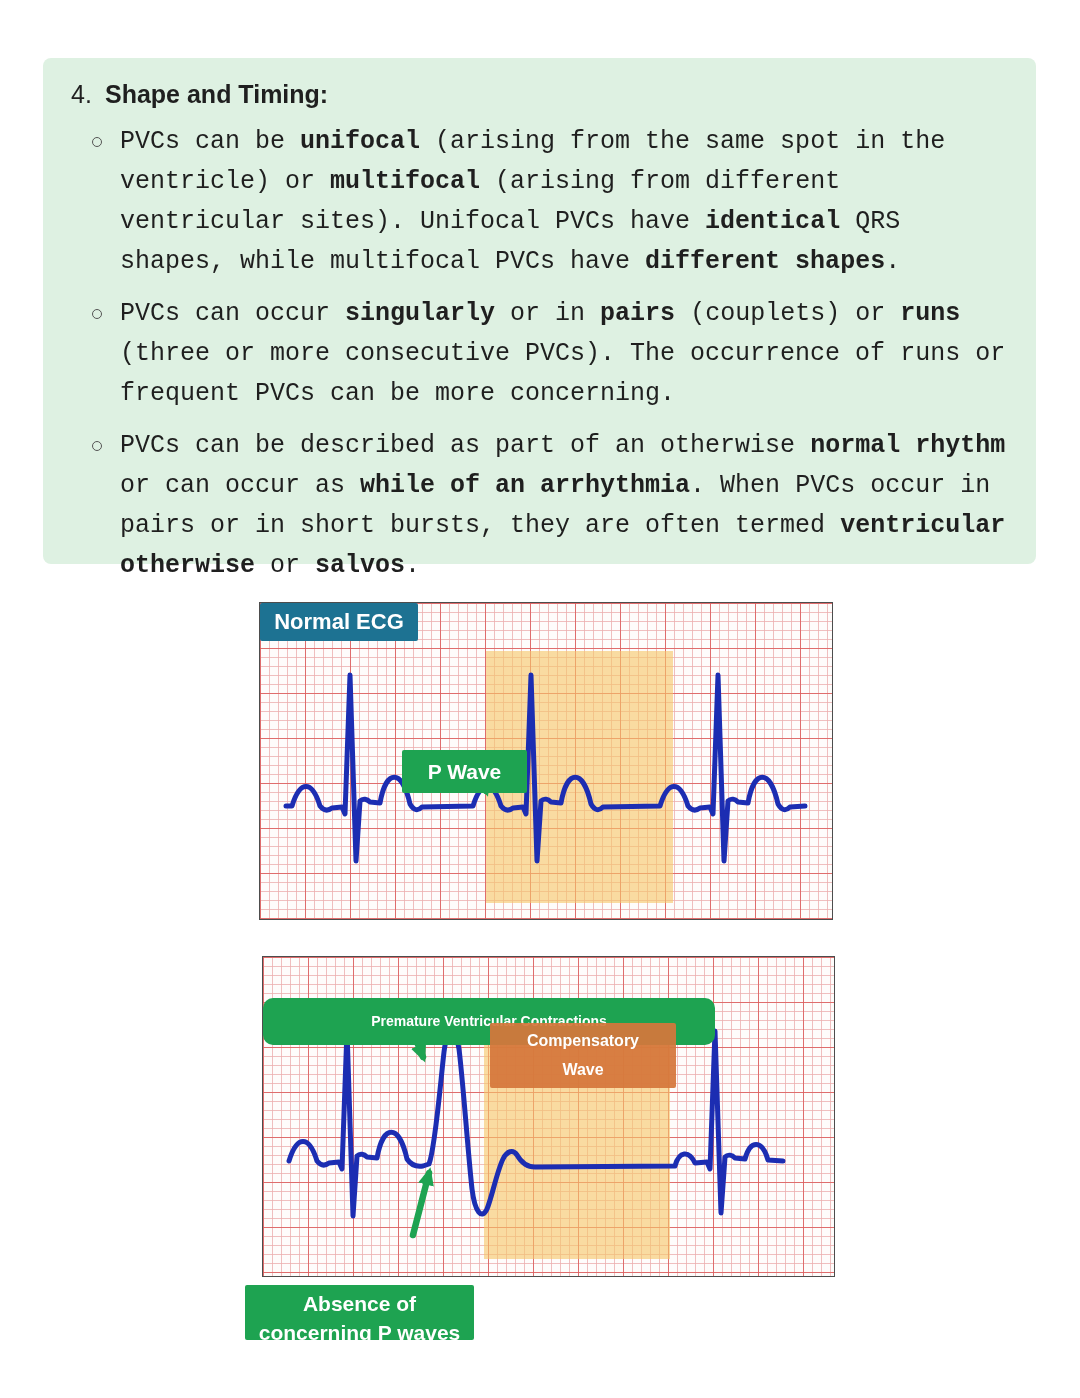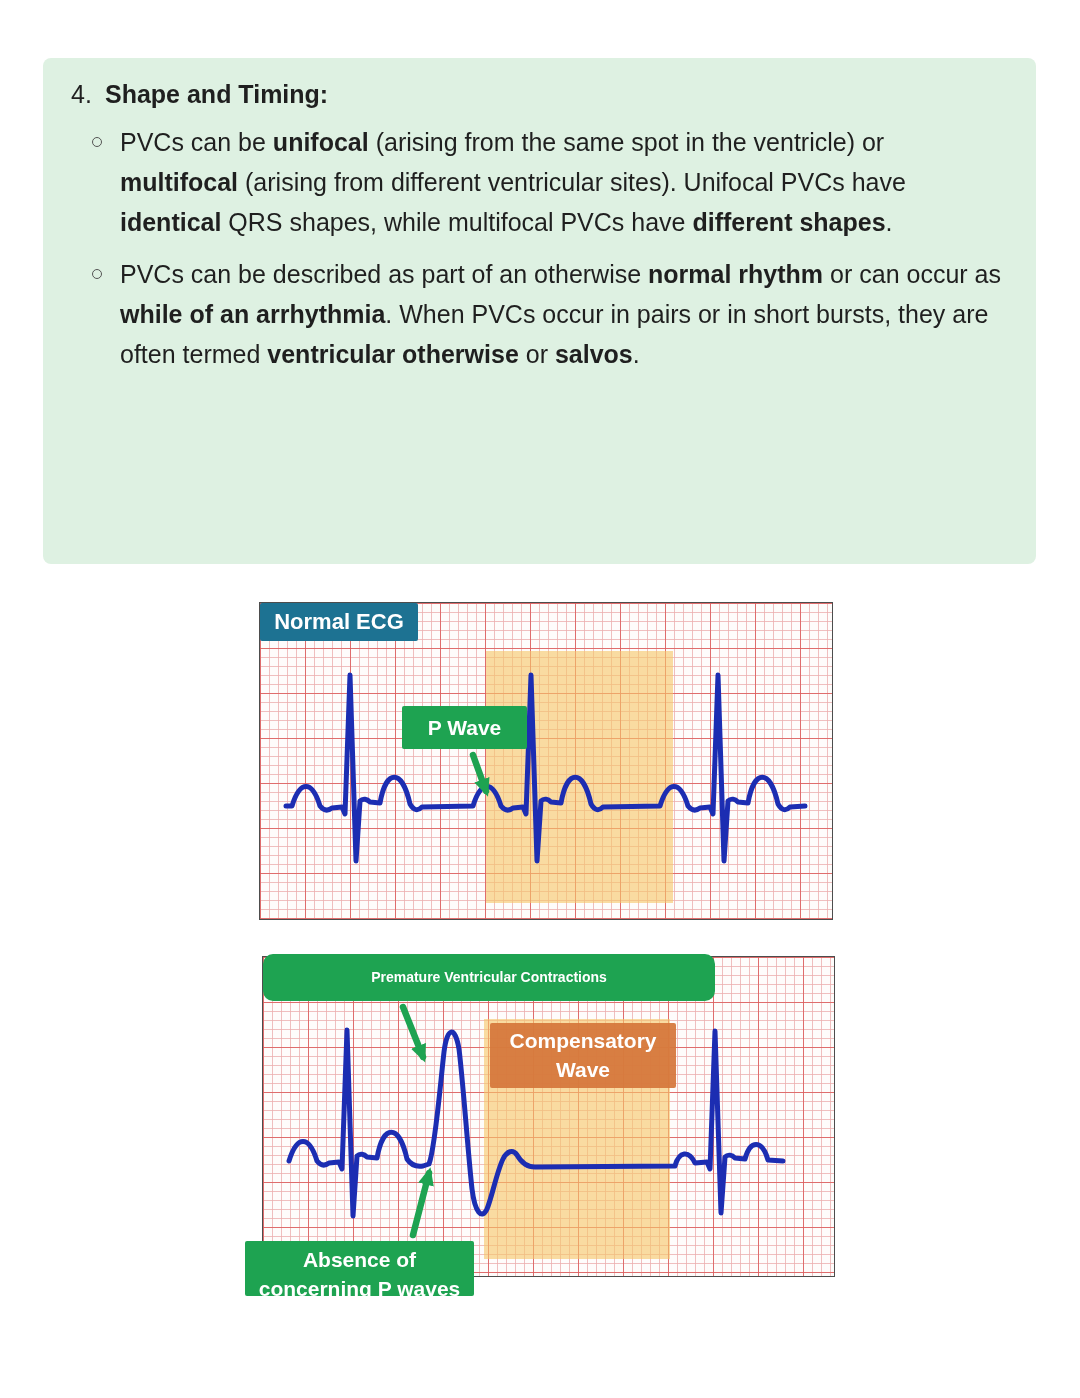--- a/index.html
+++ b/index.html
@@ -20,21 +20,21 @@
     padding:16px 30px 14px 28px;
     color:#1f1f1f;
     font-size:25px;line-height:40px;
   }
   #notes-list{list-style:none;margin:0;padding:0;}
   .note-head{margin-bottom:8px;}
   .note-head .num{display:inline-block;width:34px;}
   .note-head .ttl{font-weight:700;}
   .note-head .sfx{font-weight:700;}
   ul.subs{list-style:none;margin:0;padding:0 0 0 49px;}
-  li.sub{position:relative;margin-bottom:12px;}
+  li.sub{position:relative;margin-bottom:12px;font-family:Liberation Mono, monospace;}
   li.sub::before{
     content:"";position:absolute;left:-28px;top:15px;
     width:8px;height:8px;border:1.5px solid #555;border-radius:50%;
     background:transparent;
   }
   li.sub .b{font-weight:700;}
 
   
   .ecg{
     position:absolute;margin:0;
@@ -59,45 +59,46 @@
   .ecg svg{position:absolute;left:0;top:0;z-index:2;overflow:visible;}
   .trace{fill:none;stroke:var(--trace_blue,#1c2db2);stroke-width:5;stroke-linecap:round;stroke-linejoin:round;}
   .arrow{stroke:var(--green_label,#1ea351);stroke-width:6.5;stroke-linecap:round;}
 
   .lbl{
     position:absolute;z-index:3;
     color:#ffffff;font-weight:700;text-align:center;
     border-radius:2px;
   }
   .lbl-teal{background:var(--teal_label,#1d7292);}
-  .lbl-green{background:var(--green_label,#1ea351);}
+  .lbl-green{background:var(--green_label,#1ea351);margin-top:44px;}
   .lbl-orange{background:rgba(213,118,59,.93);}
 
   .fig1 .title-lbl{left:0;top:0;width:158px;height:38px;line-height:38px;font-size:22px;}
   .fig1 .pwave-lbl{left:142px;top:103px;width:125px;height:43px;line-height:43px;font-size:21px;}
 
   .fig2 .title-lbl{left:0;top:-3px;width:452px;height:47px;line-height:47px;font-size:14px;border-radius:10px;}
-  .fig2 .comp-lbl{left:227px;top:66px;width:186px;height:65px;font-size:21px;padding-top:3px;box-sizing:border-box;}
+  .fig2 .comp-lbl{left:227px;top:66px;width:186px;height:65px;font-size:16px;padding-top:3px;box-sizing:border-box;}
   .fig2 .comp-lbl div{line-height:29px;}
   .fig2 .absence-lbl{left:-18px;top:284px;width:229px;height:55px;font-size:21px;padding-top:4px;box-sizing:border-box;}
   .fig2 .absence-lbl div{line-height:29px;}
 </style>
 </head>
 <body>
 
 <div class="page">
 
   <section class="notes-box">
     <ol id="notes-list">
     <li class="note-item">
       <div class="note-head">
         <span class="num">4.</span><span class="ttl">Shape and Timing</span><span class="sfx">:</span>
       </div>
       <ul class="subs">
             <li class="sub"><span>PVCs can be </span><span class="b">unifocal</span><span> (arising from the same spot in the ventricle) or </span><span class="b">multifocal</span><span> (arising from different ventricular sites). Unifocal PVCs have </span><span class="b">identical</span><span> QRS shapes, while multifocal PVCs have </span><span class="b">different shapes</span><span>.</span></li>
+            <li class="sub"><span>PVCs can occur </span><span class="b">singularly</span><span> or in </span><span class="b">pairs</span><span> (couplets) or </span><span class="b">runs</span><span> (three or more consecutive PVCs). The occurrence of runs or frequent PVCs can be more concerning.</span></li>
           </ul>
     </li>
 
     <li class="note-item">
       <ul class="subs">
             <li class="sub"><span>PVCs can be described as part of an otherwise </span><span class="b">normal rhythm</span><span> or can occur as </span><span class="b">while of an arrhythmia</span><span>. When PVCs occur in pairs or in short bursts, they are often termed </span><span class="b">ventricular otherwise</span><span> or </span><span class="b">salvos</span><span>.</span></li>
           </ul>
     </li>
   </ol>
   </section>

